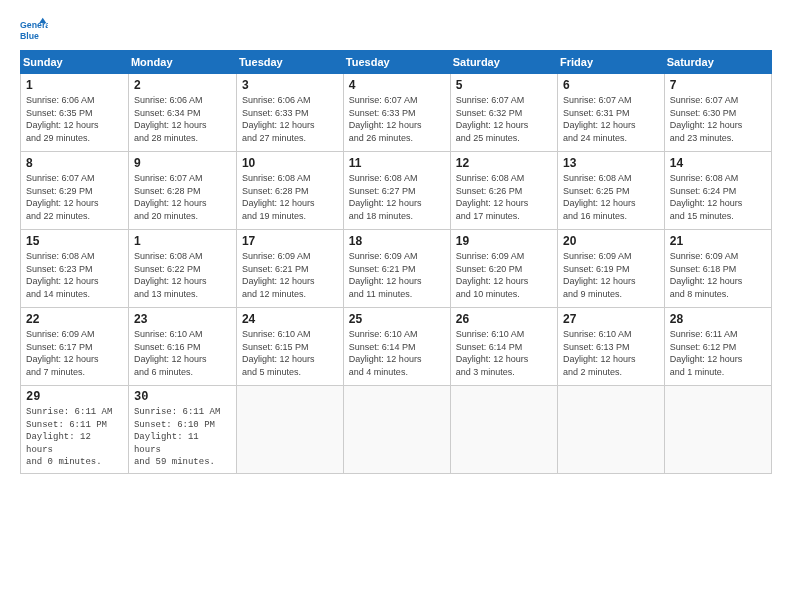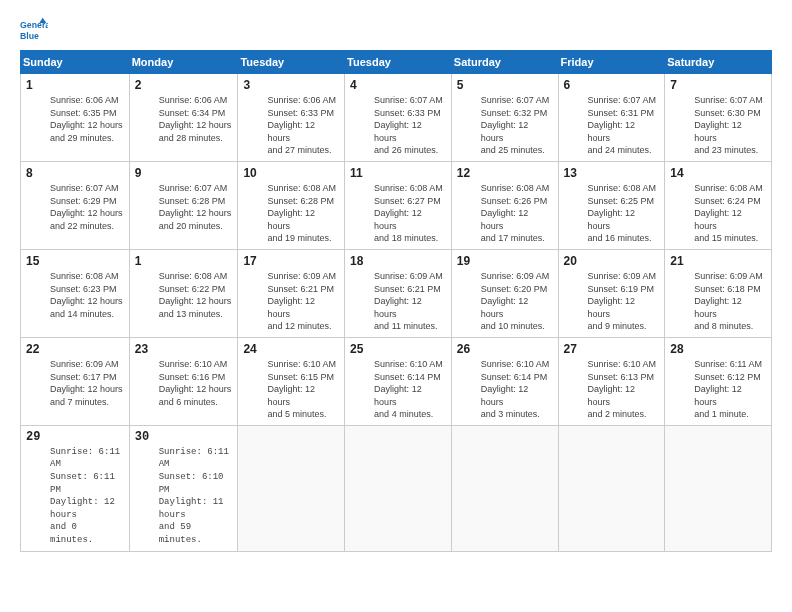--- a/index.html
+++ b/index.html
@@ -74,21 +74,20 @@
       font-size: 12px;
       font-weight: bold;
       color: #222;
       display: block;
       margin-bottom: 2px;
     }
     .day-info {
       color: #444;
       font-size: 9px;
       line-height: 1.4;
-      margin-left: 24px;
     }
     .empty {
       background: #f9f9f9;
     }
   </style>
 </head>
 <body>
 
 <div class="page">
   <div class="header">

